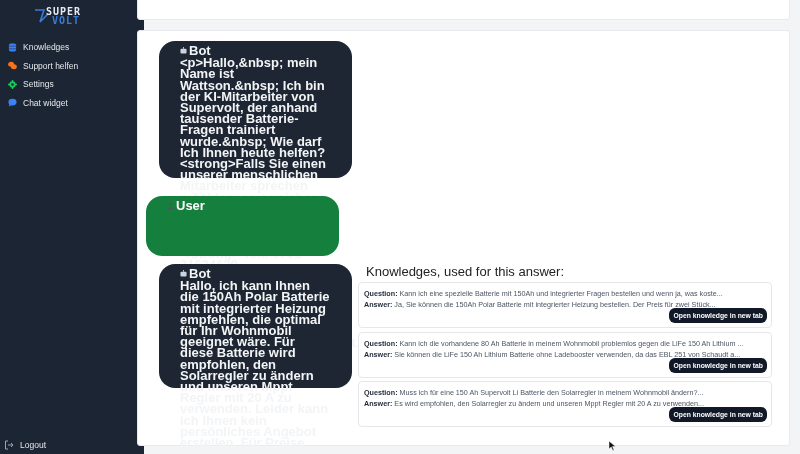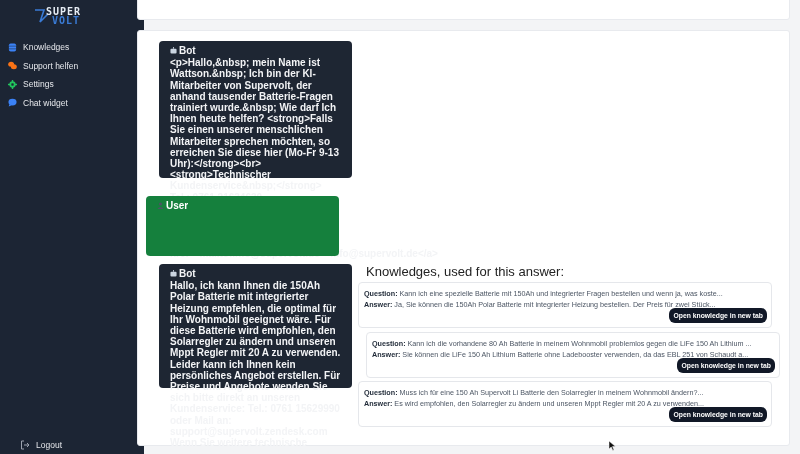--- a/index.html
+++ b/index.html
@@ -7,27 +7,27 @@
     body { font-family: "Liberation Sans", sans-serif; background: #f3f4f6; position: relative; }
 
     .sidebar { position: absolute; left: 0; top: 0; width: 144px; height: 454px; background: #1c2534; color: #e5e7eb; }
     .logo { position: absolute; left: 34px; top: 6px; width: 62px; height: 20px; }
     .logo .t1 { position: absolute; left: 12px; top: 0; font-size: 10px; font-weight: bold; letter-spacing: 1px; color: #e6edf5; font-family: "DejaVu Sans Mono", monospace; }
     .logo .t2 { position: absolute; left: 18px; top: 9px; font-size: 10px; font-weight: bold; letter-spacing: 1px; color: #3a7bd5; font-family: "DejaVu Sans Mono", monospace; }
     .logo .bolt { position: absolute; left: 0; top: 2px; width: 16px; height: 16px; }
     .nav { position: absolute; left: 0; top: 38px; width: 126px; }
     .nav-item { display: flex; align-items: center; height: 18.5px; padding-left: 8px; font-size: 8.5px; color: #e5e7eb; cursor: pointer; }
     .nav-item .ic { width: 9px; height: 9px; margin-right: 6px; display: inline-block; }
-    .logout { position: absolute; left: 20px; top: 440px; display: flex; align-items: center; font-size: 8.5px; color: #e5e7eb; }
+    .logout { position: absolute; left: 4px; top: 440px; display: flex; align-items: center; font-size: 8.5px; color: #e5e7eb; }
     .logout .ic { width: 10px; height: 10px; margin-right: 6px; }
 
     .top-card { position: absolute; left: 137px; top: -4px; width: 653px; height: 24px; background: #fff; border: 1px solid #e8eaee; border-radius: 3px; }
     .main-card { position: absolute; left: 137px; top: 30px; width: 653px; height: 416px; background: #fff; border: 1px solid #e8eaee; border-radius: 3px; }
 
-    .msg { position: absolute; border-radius: 4px; padding: 4px 11px; font-size: 10px; line-height: 11.2px; font-weight: bold; }
+    .msg { position: absolute; border-radius: 16px; padding: 4px 21px; font-size: 13px; line-height: 11.2px; font-weight: bold; }
     .msg.bot { background: #1e2633; color: #f3f4f6; }
     .msg.user { background: #15803d; color: #fff; }
     .msg .hdr { display: flex; align-items: center; margin-bottom: 1px; }
     .msg .hdr .ic { width: 7px; height: 7px; margin-right: 2px; display: inline-block; }
 
     .kn-title { position: absolute; left: 366px; top: 264px; font-size: 13px; color: #222; }
     .kn-card { position: absolute; left: 358px; width: 414px; height: 46px; border: 1px solid #e5e7eb; border-radius: 4px; background: #fff; padding: 5px 5px; font-size: 7.2px; line-height: 11px; color: #4b5563; overflow: hidden; }
     .kn-card .row { white-space: nowrap; overflow: hidden; }
     .kn-card b { color: #1f2937; }
     .kn-btn { position: absolute; right: 4px; bottom: 4px; background: #111827; color: #fff; font-size: 6.8px; font-weight: bold; padding: 2px 4px; border-radius: 6px; cursor: pointer; }
@@ -124,21 +124,21 @@
 </div>
 
 <div class="kn-title">Knowledges, used for this answer:</div>
 
 <div class="kn-card" style="top:282px;">
   <div class="row"><b>Question:</b> <span>Kann ich eine spezielle Batterie mit 150Ah und integrierter Fragen bestellen und wenn ja, was koste...</span></div>
   <div class="row"><b>Answer:</b> <span>Ja, Sie können die 150Ah Polar Batterie mit integrierter Heizung bestellen. Der Preis für zwei Stück...</span></div>
   <div class="kn-btn">Open knowledge in new tab</div>
 </div>
 
-<div class="kn-card" style="top:332px;margin-left:8px;">
+<div class="kn-card" style="top:332px;">
   <div class="row"><b>Question:</b> <span>Kann ich die vorhandene 80 Ah Batterie in meinem Wohnmobil problemlos gegen die LiFe 150 Ah Lithium ...</span></div>
   <div class="row"><b>Answer:</b> <span>Sie können die LiFe 150 Ah Lithium Batterie ohne Ladebooster verwenden, da das EBL 251 von Schaudt a...</span></div>
   <div class="kn-btn">Open knowledge in new tab</div>
 </div>
 
 <div class="kn-card" style="top:381px;">
   <div class="row"><b>Question:</b> <span>Muss ich für eine 150 Ah Supervolt Li Batterie den Solarregler in meinem Wohnmobil ändern?...</span></div>
   <div class="row"><b>Answer:</b> <span>Es wird empfohlen, den Solarregler zu ändern und unseren Mppt Regler mit 20 A zu verwenden...</span></div>
   <div class="kn-btn">Open knowledge in new tab</div>
 </div>

